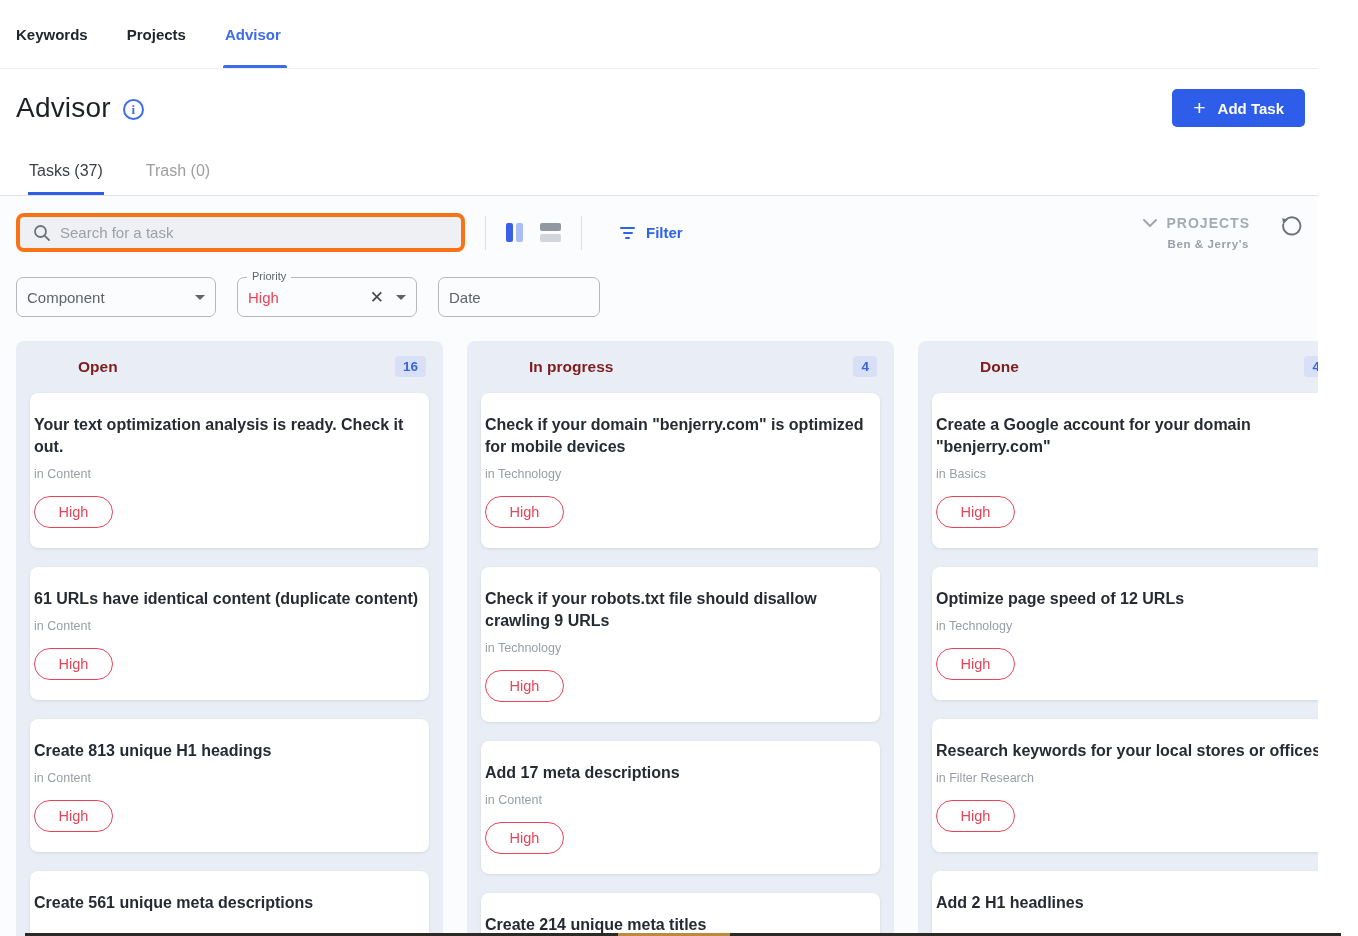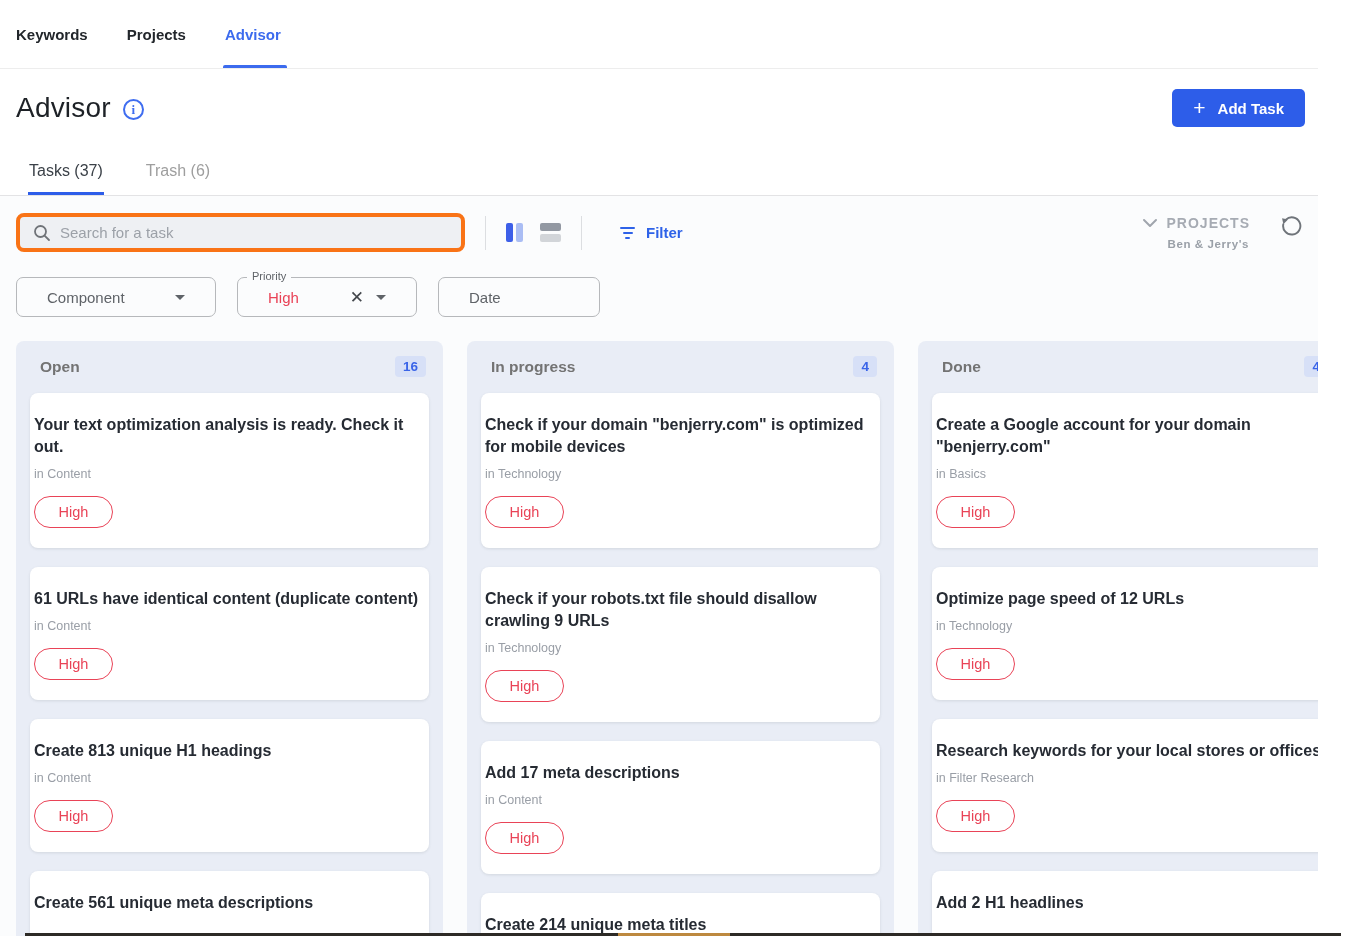--- a/index.html
+++ b/index.html
@@ -68,38 +68,38 @@
   .projects-select { display:flex; align-items:flex-start; gap:9px; cursor:pointer; }
   .projects-labels { display:flex; flex-direction:column; align-items:center; }
   .projects-label { font-size:14px; font-weight:700; color:#a6abb3; letter-spacing:1px; }
   .project-name { font-size:11.5px; font-weight:700; color:#9aa0a8; letter-spacing:.6px; margin-top:7px; }
   .chevron-down { margin-top:3px; }
   .refresh { margin-left:29px; margin-top:-8px; cursor:pointer; }
 
   
   .filter-row { display:flex; gap:21px; padding:25px 16px 0 16px; }
   .select { height:40px; border:1px solid #b6b8bb; border-radius:7px; display:flex; align-items:center;
-            padding:0 30px; font-size:15px; color:#5f6368; cursor:pointer; background:transparent; }
+            padding:0 10px; font-size:15px; color:#5f6368; cursor:pointer; background:transparent; }
   .select.component { width:200px; justify-content:space-between; }
   .select.priority  { width:180px; position:relative; gap:10px; }
   .select.date      { width:162px; }
   .caret { width:0; height:0; border-left:5px solid transparent; border-right:5px solid transparent;
            border-top:5px solid #5f6368; }
   .float-label { position:absolute; top:-8px; left:9px; background:#fbfcfd; padding:0 5px;
                  font-size:11px; color:#5f6368; }
   .priority-value { flex:1; color:#e94357; }
   .clear-x { font-size:17px; color:#43474c; cursor:pointer; margin-right:2px; }
 
   
   .board { display:flex; gap:24px; padding:24px 14px 0 16px; flex:1; overflow:hidden; }
   .column { width:427px; flex:none; background:#e9edf6; border-radius:8px 8px 0 0;
             display:flex; flex-direction:column; overflow:hidden; }
   .col-header { display:flex; align-items:center; justify-content:space-between;
                 padding:15px 17px 13px 24px; }
-  .col-title { font-size:15.5px; font-weight:700; color:#737373; }
+  .col-title { font-size:15.5px; font-weight:700; color:#7f1d1d;margin-left:38px; }
   .col-count { background:#d7e0f7; color:#3a64e8; font-size:13.5px; font-weight:700;
                padding:3px 8px; border-radius:4px; cursor:default; }
   .cards { display:flex; flex-direction:column; gap:19px; padding:3px 14px 0; overflow:hidden; }
   .card { background:#fff; border-radius:8px; padding:21px 4px 20px;
           box-shadow:0 1px 3px rgba(60,64,67,.12); cursor:pointer; }
   .card-title { font-size:16px; font-weight:600; color:#262b33; line-height:22px; margin-bottom:9px; }
   .card-comp { font-size:12.5px; color:#999ea6; margin-bottom:15px; }
   .pill { display:inline-block; border:1px solid #e94357; color:#e94357; border-radius:17px;
           padding:7px 0; width:79px; text-align:center; font-size:14.5px; }
   .card.partial { height:17px; padding:0; border-radius:8px 8px 0 0; }
@@ -130,21 +130,21 @@
       <span class="info-icon">i</span>
     </div>
     <button class="add-task">
       <span class="plus">+</span>
       <span>Add Task</span>
     </button>
   </header>
 
   <div class="tabbar">
     <div class="tab active">Tasks (37)</div>
-    <div class="tab">Trash (6)</div>
+    <div class="tab">Trash (0)</div>
   </div>
 
   <div class="content">
 
     <div class="toolbar">
       <div class="search">
         <svg width="18" height="18" viewBox="0 0 18 18">
           <circle cx="7.5" cy="7.5" r="5.5" fill="none" stroke="#6f7378" stroke-width="1.8"></circle>
           <line x1="11.8" y1="11.8" x2="16" y2="16" stroke="#6f7378" stroke-width="1.8" stroke-linecap="round"></line>
         </svg>

